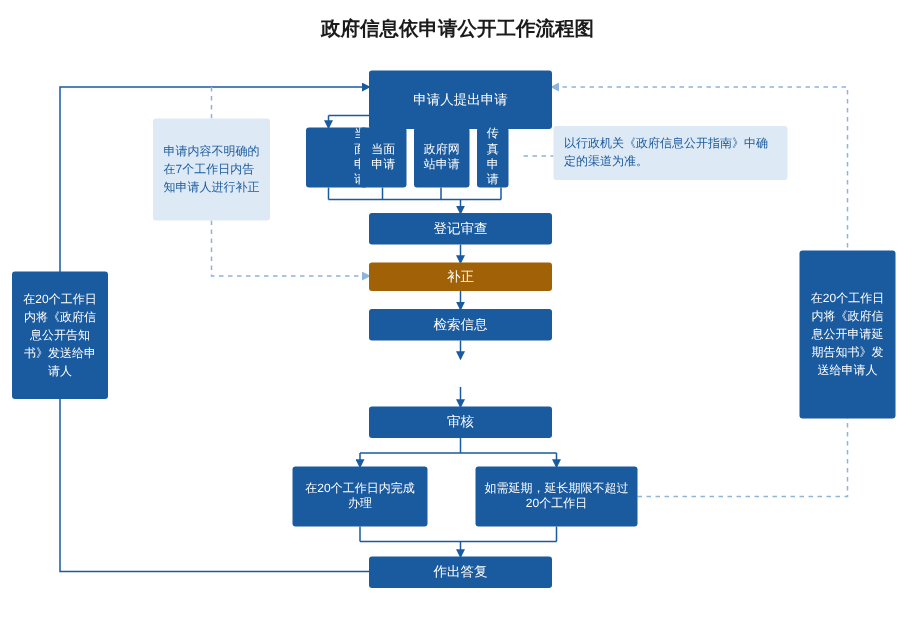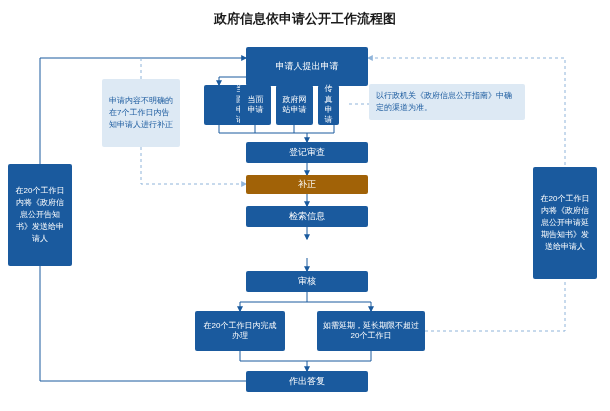--- a/index.html
+++ b/index.html
@@ -91,21 +91,21 @@
 
 
   <div class="box" style="left:246px; top:271px; width:122px; height:21px;">审核</div>
 
   <div class="box small" style="left:195px; top:311px; width:90px; height:40px;">在20个工作日内完成办理</div>
 
   <div class="box small" style="left:317px; top:311px; width:108px; height:40px;">如需延期，延长期限不超过20个工作日</div>
 
   <div class="box" style="left:246px; top:371px; width:122px; height:21px;">作出答复</div>
 
-  <div class="box tall" style="left:8px; top:164px; width:64px; height:102px;">在20个工作日内将《政府信息公开告知书》发送给申请人</div>
+  <div class="box tall" style="left:8px; top:181px; width:64px; height:85px;">在20个工作日内将《政府信息公开告知书》发送给申请人</div>
 
   <div class="box tall" style="left:533px; top:167px; width:64px; height:112px;">在20个工作日内将《政府信息公开申请延期告知书》发送给申请人</div>
 
   <div class="note" style="left:102px; top:79px; width:78px; height:68px;">申请内容不明确的在7个工作日内告知申请人进行补正</div>
 
   <div class="note" style="left:369px; top:84px; width:156px; height:36px;">以行政机关《政府信息公开指南》中确定的渠道为准。</div>
 
 </div>
 
 </body></html>

